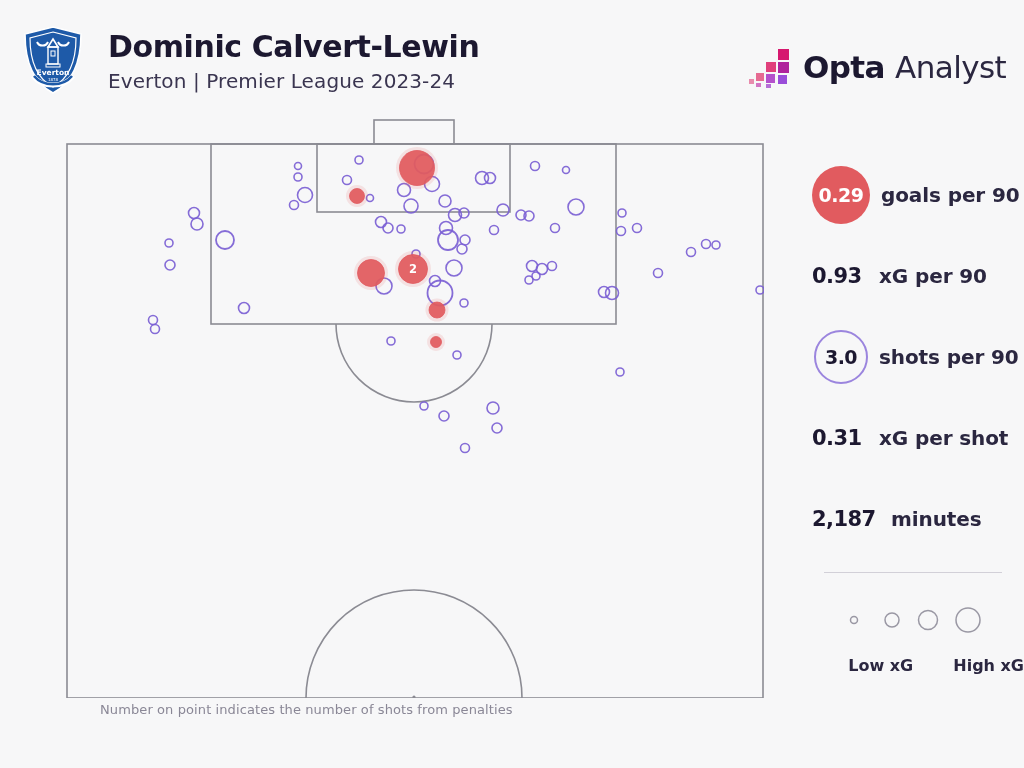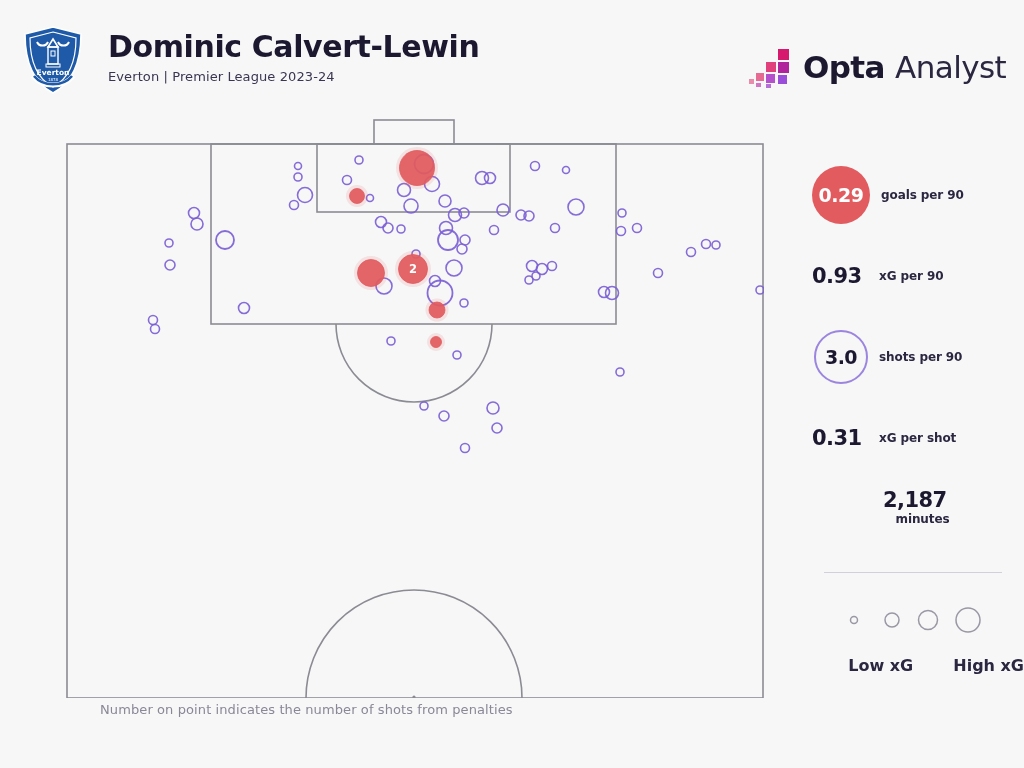--- a/index.html
+++ b/index.html
@@ -16,21 +16,21 @@
   .crest { position:absolute; left:22px; top:26px; width:62px; height:68px; }
   .title-block { position:absolute; left:108px; top:31px; }
   .title {
     font-family:"DejaVu Sans", sans-serif;
     font-size:30px; font-weight:bold; color:#1c1830;
     letter-spacing:-0.4px; line-height:1.05;
   }
   .subtitle {
     margin-top:6px;
     font-family:"DejaVu Sans", sans-serif;
-    font-size:13px; font-weight:400; color:#3a3550;
+    font-size:20px; font-weight:400; color:#3a3550;
     letter-spacing:0.1px;
   }
 
   
   .opta-logo { position:absolute; right:18px; top:46px; display:flex; align-items:center; gap:9px; }
   .opta-mark { width:46px; height:42px; display:block; }
   .opta-word { font-size:31px; font-weight:bold; color:#1c1830; letter-spacing:-0.6px; line-height:1; }
   .opta-word .light { font-weight:400; color:#2b2740; }
 
   
@@ -39,21 +39,21 @@
 
   
   .footnote {
     position:absolute; left:100px; top:702px;
     font-size:13px; color:#8a8796; letter-spacing:0.1px;
   }
 
   
   .stats { position:absolute; left:812px; top:164px; width:212px; }
   .stat-row { display:flex; align-items:center; height:62px; margin-bottom:19px; }
-  .stat-row:last-of-type { margin-bottom:0;flex-direction:column; }
+  .stat-row:last-of-type { margin-bottom:0; }
 
   .badge-goal {
     width:58px; height:58px; border-radius:50%;
     background:#e15b5f;
     display:flex; align-items:center; justify-content:center;
     flex:0 0 auto;
   }
   .badge-goal .num { font-size:19px; font-weight:bold; color:#ffffff; letter-spacing:-0.5px; }
 
   .badge-shot {
@@ -61,21 +61,21 @@
     border:2.5px solid #9b85de; background:transparent;
     display:flex; align-items:center; justify-content:center;
     flex:0 0 auto; margin-left:2px;
   }
   .badge-shot .num { font-size:19px; font-weight:bold; color:#1c1830; letter-spacing:-0.5px; }
 
   .badge-plain { flex:0 0 auto; width:58px; display:flex; align-items:center; }
   .badge-plain .num { font-size:21px; font-weight:bold; color:#1c1830; letter-spacing:-0.6px; }
   .badge-wide { width:70px; }
 
-  .stat-label { font-size:12px; font-weight:bold; color:#2b2740; margin-left:11px; letter-spacing:-0.1px; white-space:nowrap;text-align:center; }
+  .stat-label { font-size:20px; font-weight:bold; color:#2b2740; margin-left:11px; letter-spacing:-0.1px; white-space:nowrap;text-align:center; }
   .stat-label-tight { margin-left:9px; }
 
   .divider { position:absolute; left:824px; top:572px; width:178px; height:1px; background:#d2d0d8; }
 
   .size-legend { position:absolute; left:840px; top:602px; width:150px; height:36px; }
   .legend-labels { position:absolute; left:812px; top:656px; width:212px; display:flex;justify-content:flex-end; }
   .legend-labels span { font-size:16px; font-weight:bold; color:#2b2740; }
   .ll-low { margin-left:12px; }
   .ll-high { margin-left:40px; }
 </style>

